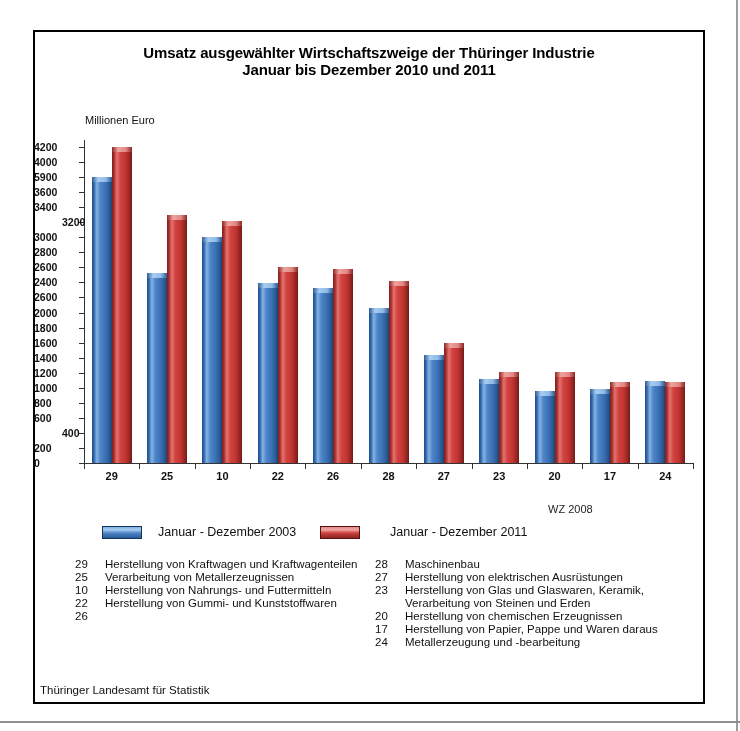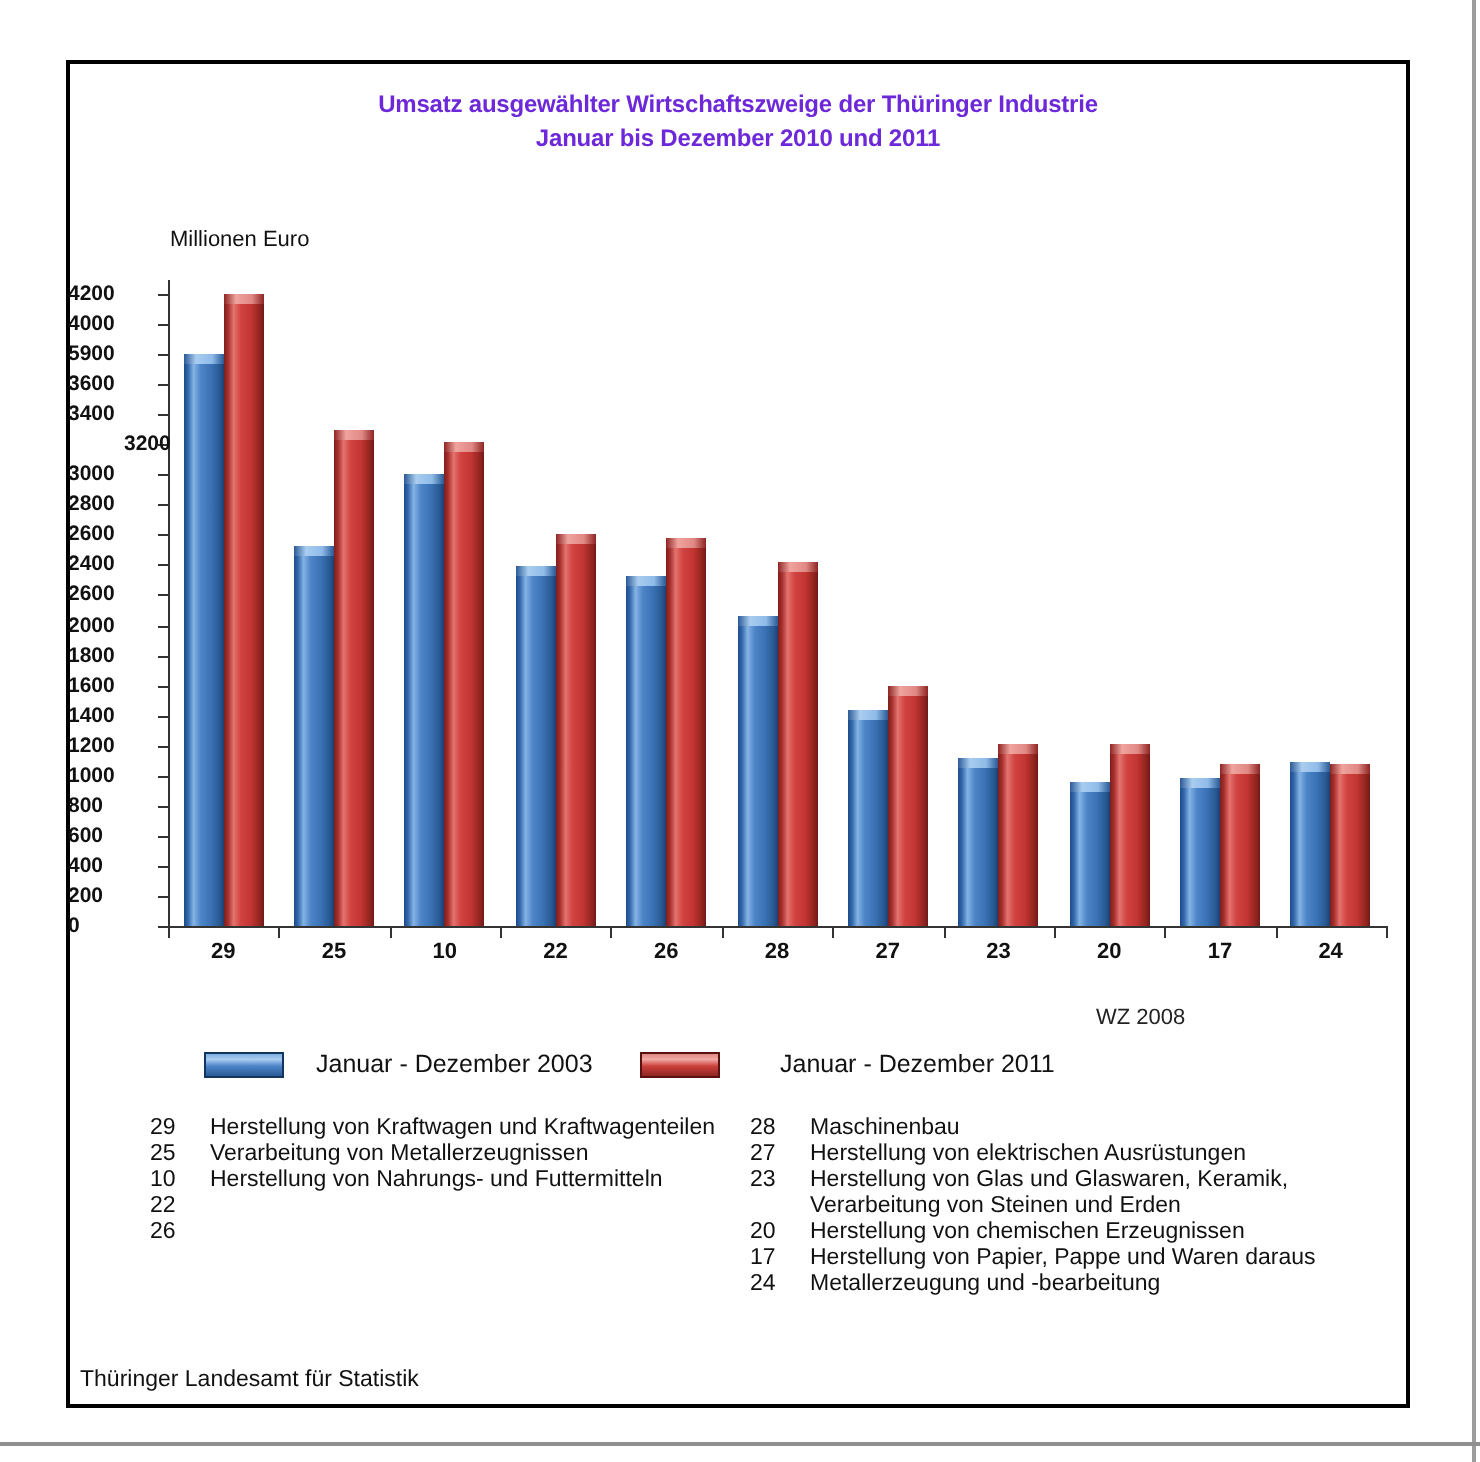--- a/index.html
+++ b/index.html
@@ -19,22 +19,22 @@
   
   .frame {
     position:absolute; left:33px; top:30px;
     width:672px; height:674px;
     border:2px solid #000;
     background:#ffffff;
   }
 
   .title {
     position:absolute; top:12px; left:0; width:100%;
-    text-align:center; font-weight:bold; font-size:12px; line-height:17px;
-    letter-spacing:-0.1px; color:#6d28d9;
+    text-align:center; font-weight:bold; font-size:15px; line-height:17px;
+    letter-spacing:-0.1px; color:#000000;
   }
 
   .unit-label { position:absolute; left:50px; top:82px; font-size:11px; color:#111; }
 
   
   .plot { position:absolute; left:49px; top:108px; width:609px; height:336px; }
   .yaxis { position:absolute; left:0; top:0; width:1px; height:324px; background:#333; }
   .xaxis { position:absolute; left:-1px; top:323px; width:611px; height:1px; background:#333; }
   .ytick { position:absolute; width:5px; height:1px; left:-5px; background:#333; }
   .ylab  { position:absolute; left:-50px; width:42px; 
@@ -90,21 +90,21 @@
 
     <div class="plot">
       <div class="yaxis"></div>
       <div class="xaxis"></div>
 
     <div class="ytick" style="top: 323px;"></div>
         <div class="ylab" style="top: 317px;">0</div>
         <div class="ytick" style="top: 307.952px;"></div>
         <div class="ylab" style="top: 301.952px;">200</div>
         <div class="ytick" style="top: 292.905px;"></div>
-        <div class="ylab" style="top: 286.905px;">400</div>
+        <div class="ylab" style="top: 286.905px; margin-left: 28px;">400</div>
         <div class="ytick" style="top: 277.857px;"></div>
         <div class="ylab" style="top: 271.857px;">600</div>
         <div class="ytick" style="top: 262.81px;"></div>
         <div class="ylab" style="top: 256.81px;">800</div>
         <div class="ytick" style="top: 247.762px;"></div>
         <div class="ylab" style="top: 241.762px;">1000</div>
         <div class="ytick" style="top: 232.714px;"></div>
         <div class="ylab" style="top: 226.714px;">1200</div>
         <div class="ytick" style="top: 217.667px;"></div>
         <div class="ylab" style="top: 211.667px;">1400</div>
@@ -202,20 +202,21 @@
         <div class="cat-item">
           <span class="cat-code">25</span>
           <span class="cat-text">Verarbeitung von Metallerzeugnissen</span>
         </div>
         <div class="cat-item">
           <span class="cat-code">10</span>
           <span class="cat-text">Herstellung von Nahrungs- und Futtermitteln</span>
         </div>
         <div class="cat-item">
           <span class="cat-code">22</span>
+          <span class="cat-text">Herstellung von Gummi- und Kunststoffwaren</span>
         </div>
         <div class="cat-item">
           <span class="cat-code">26</span>
         </div>
       </div>
     <div class="cat-col right">
         <div class="cat-item">
           <span class="cat-code">28</span>
           <span class="cat-text">Maschinenbau</span>
         </div>

